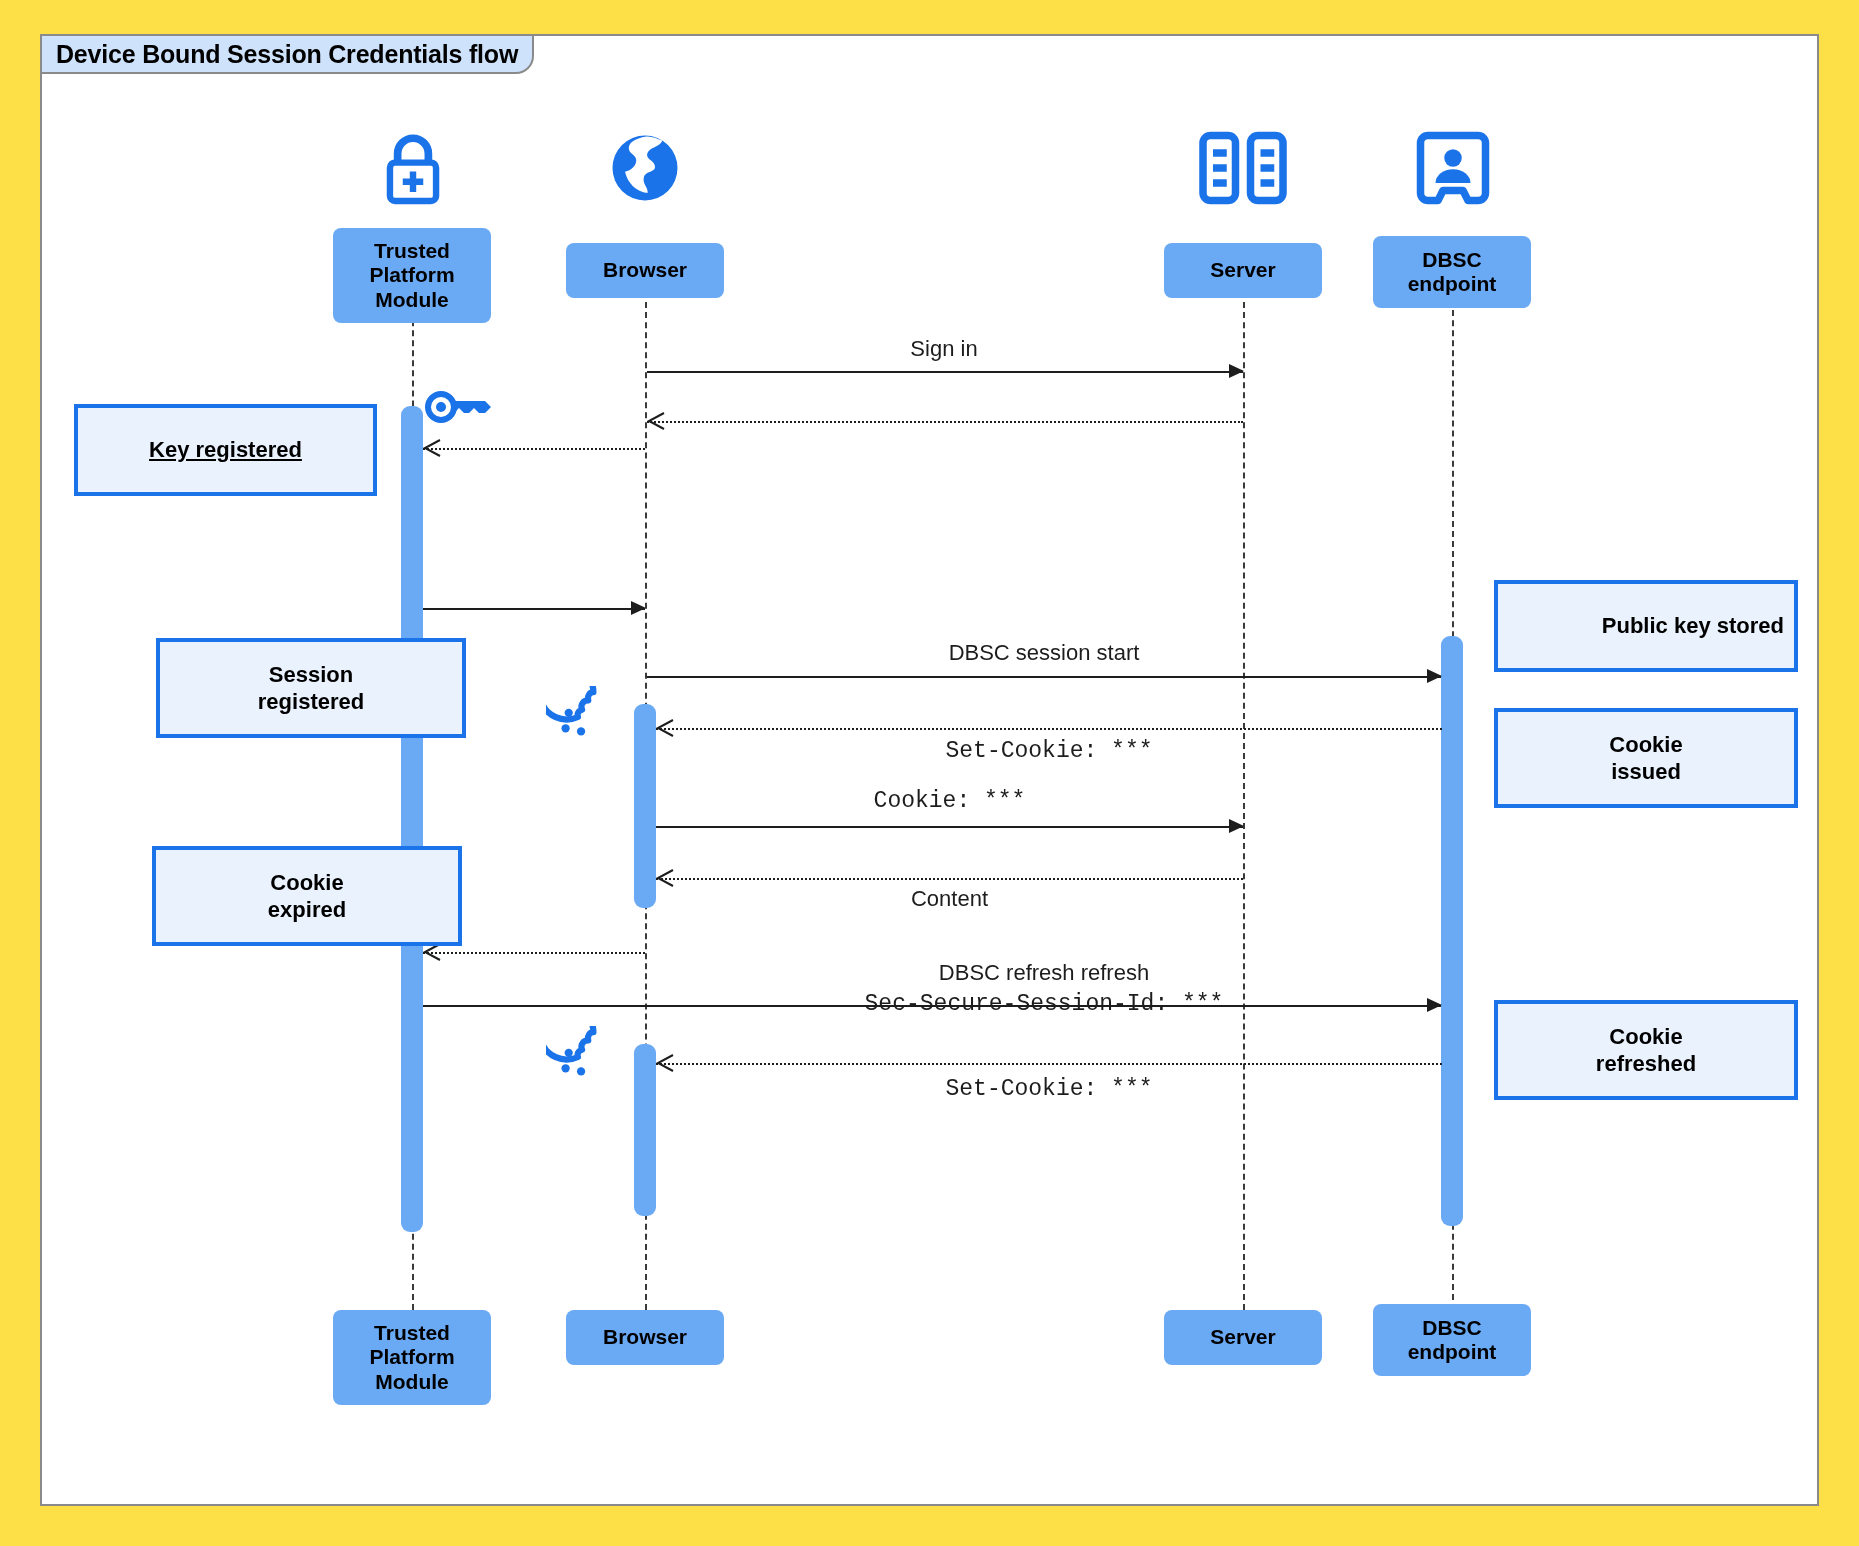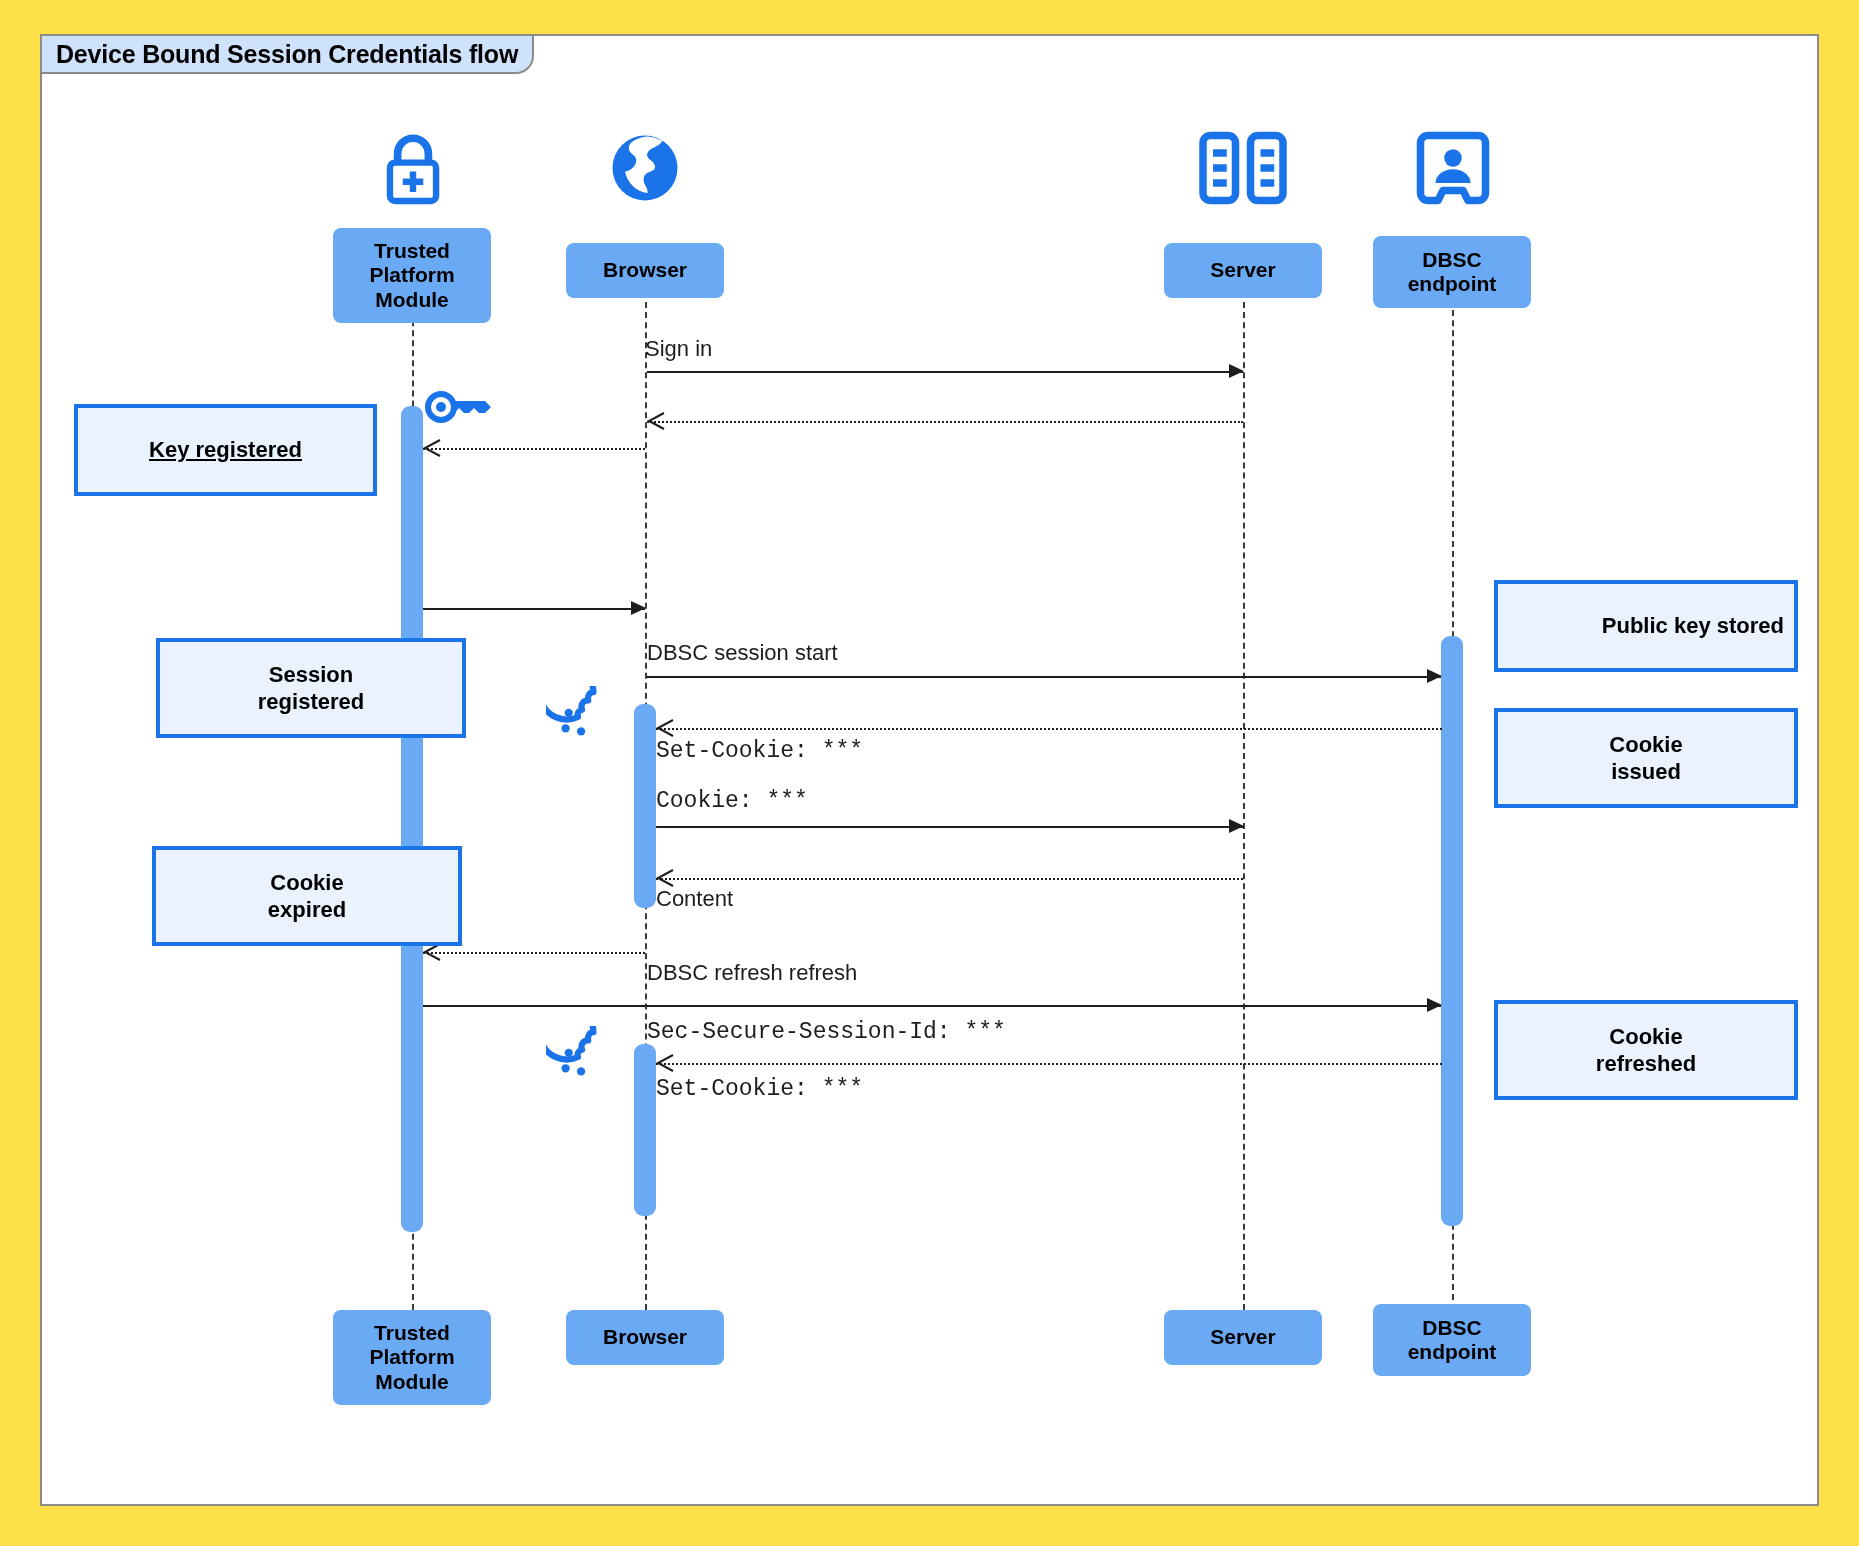--- a/index.html
+++ b/index.html
@@ -41,21 +41,21 @@
   .arrow .shaft{position:absolute;left:0;top:0;width:100%;height:0;}
   .solidline{border-top:2px solid #1d1d1d;}
   .dotline{border-top:2px dotted #1d1d1d;}
   .head-r{position:absolute;right:-1px;top:-7px;width:0;height:0;
           border-top:7px solid transparent;border-bottom:7px solid transparent;
           border-left:15px solid #1d1d1d;}
   .head-l-open{position:absolute;left:-1px;top:-10px;width:20px;height:20px;}
 
   
   .mlabel{position:absolute;font-size:22px;color:#1d1d1d;white-space:pre;
-          }
+          text-align:center;}
   .mono{font-family:"Liberation Mono",monospace;font-size:23px;letter-spacing:0px;}
   .sans{font-family:"Liberation Sans",sans-serif;font-size:22px;}
 
   .deco{position:absolute;}
 </style>
 </head>
 <body>
 
 <div id="canvas">
 
@@ -211,21 +211,21 @@
   <div class="mlabel sans" style="left:656px;top:886px;width:587px;">Content</div>
 
   <div class="arrow" style="left:423px;top:952px;width:222px;">
     <div class="shaft dotline"></div>
     <svg class="head-l-open" viewBox="0 0 20 20">
         <path d="M18 2 L3 10 L18 18" fill="none" stroke="#1d1d1d" stroke-width="2"></path>
       </svg>
   </div>
   <div class="mlabel sans" style="left:647px;top:960px;width:794px;">DBSC refresh refresh</div>
 
-  <div class="mlabel mono" style="left:647px;top:991px;width:794px;margin-top:28px;">Sec-Secure-Session-Id: ***</div>
+  <div class="mlabel mono" style="left:647px;top:991px;width:794px;">Sec-Secure-Session-Id: ***</div>
   <div class="arrow" style="left:423px;top:1005px;width:1018px;">
     <div class="shaft solidline"></div>
       <div class="head-r"></div>
   </div>
 
   <div class="arrow" style="left:656px;top:1063px;width:786px;">
     <div class="shaft dotline"></div>
     <svg class="head-l-open" viewBox="0 0 20 20">
         <path d="M18 2 L3 10 L18 18" fill="none" stroke="#1d1d1d" stroke-width="2"></path>
       </svg>

